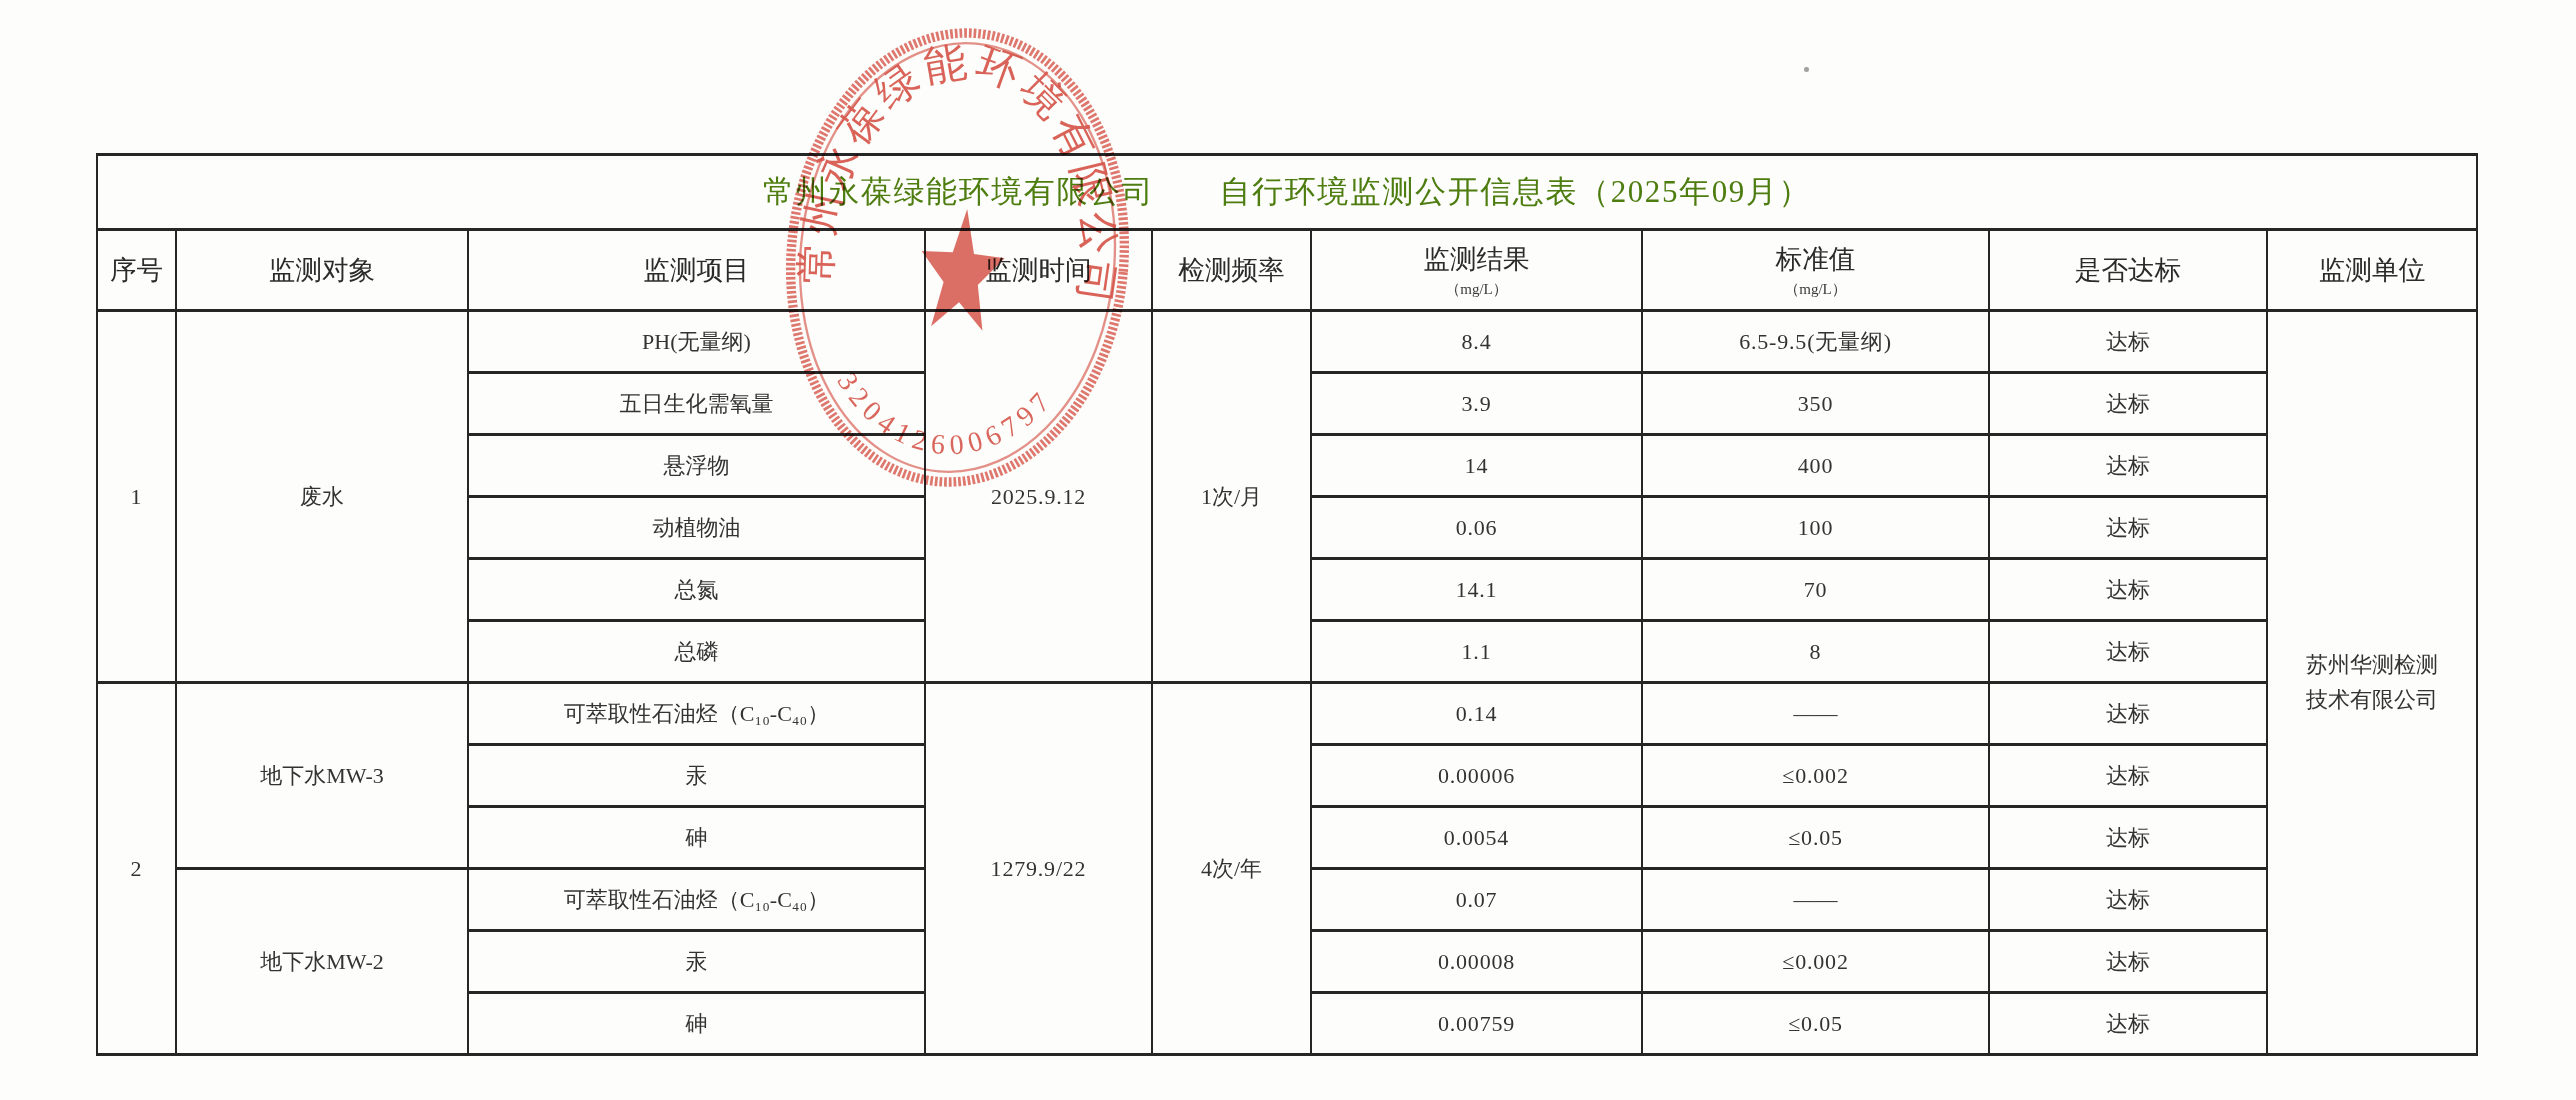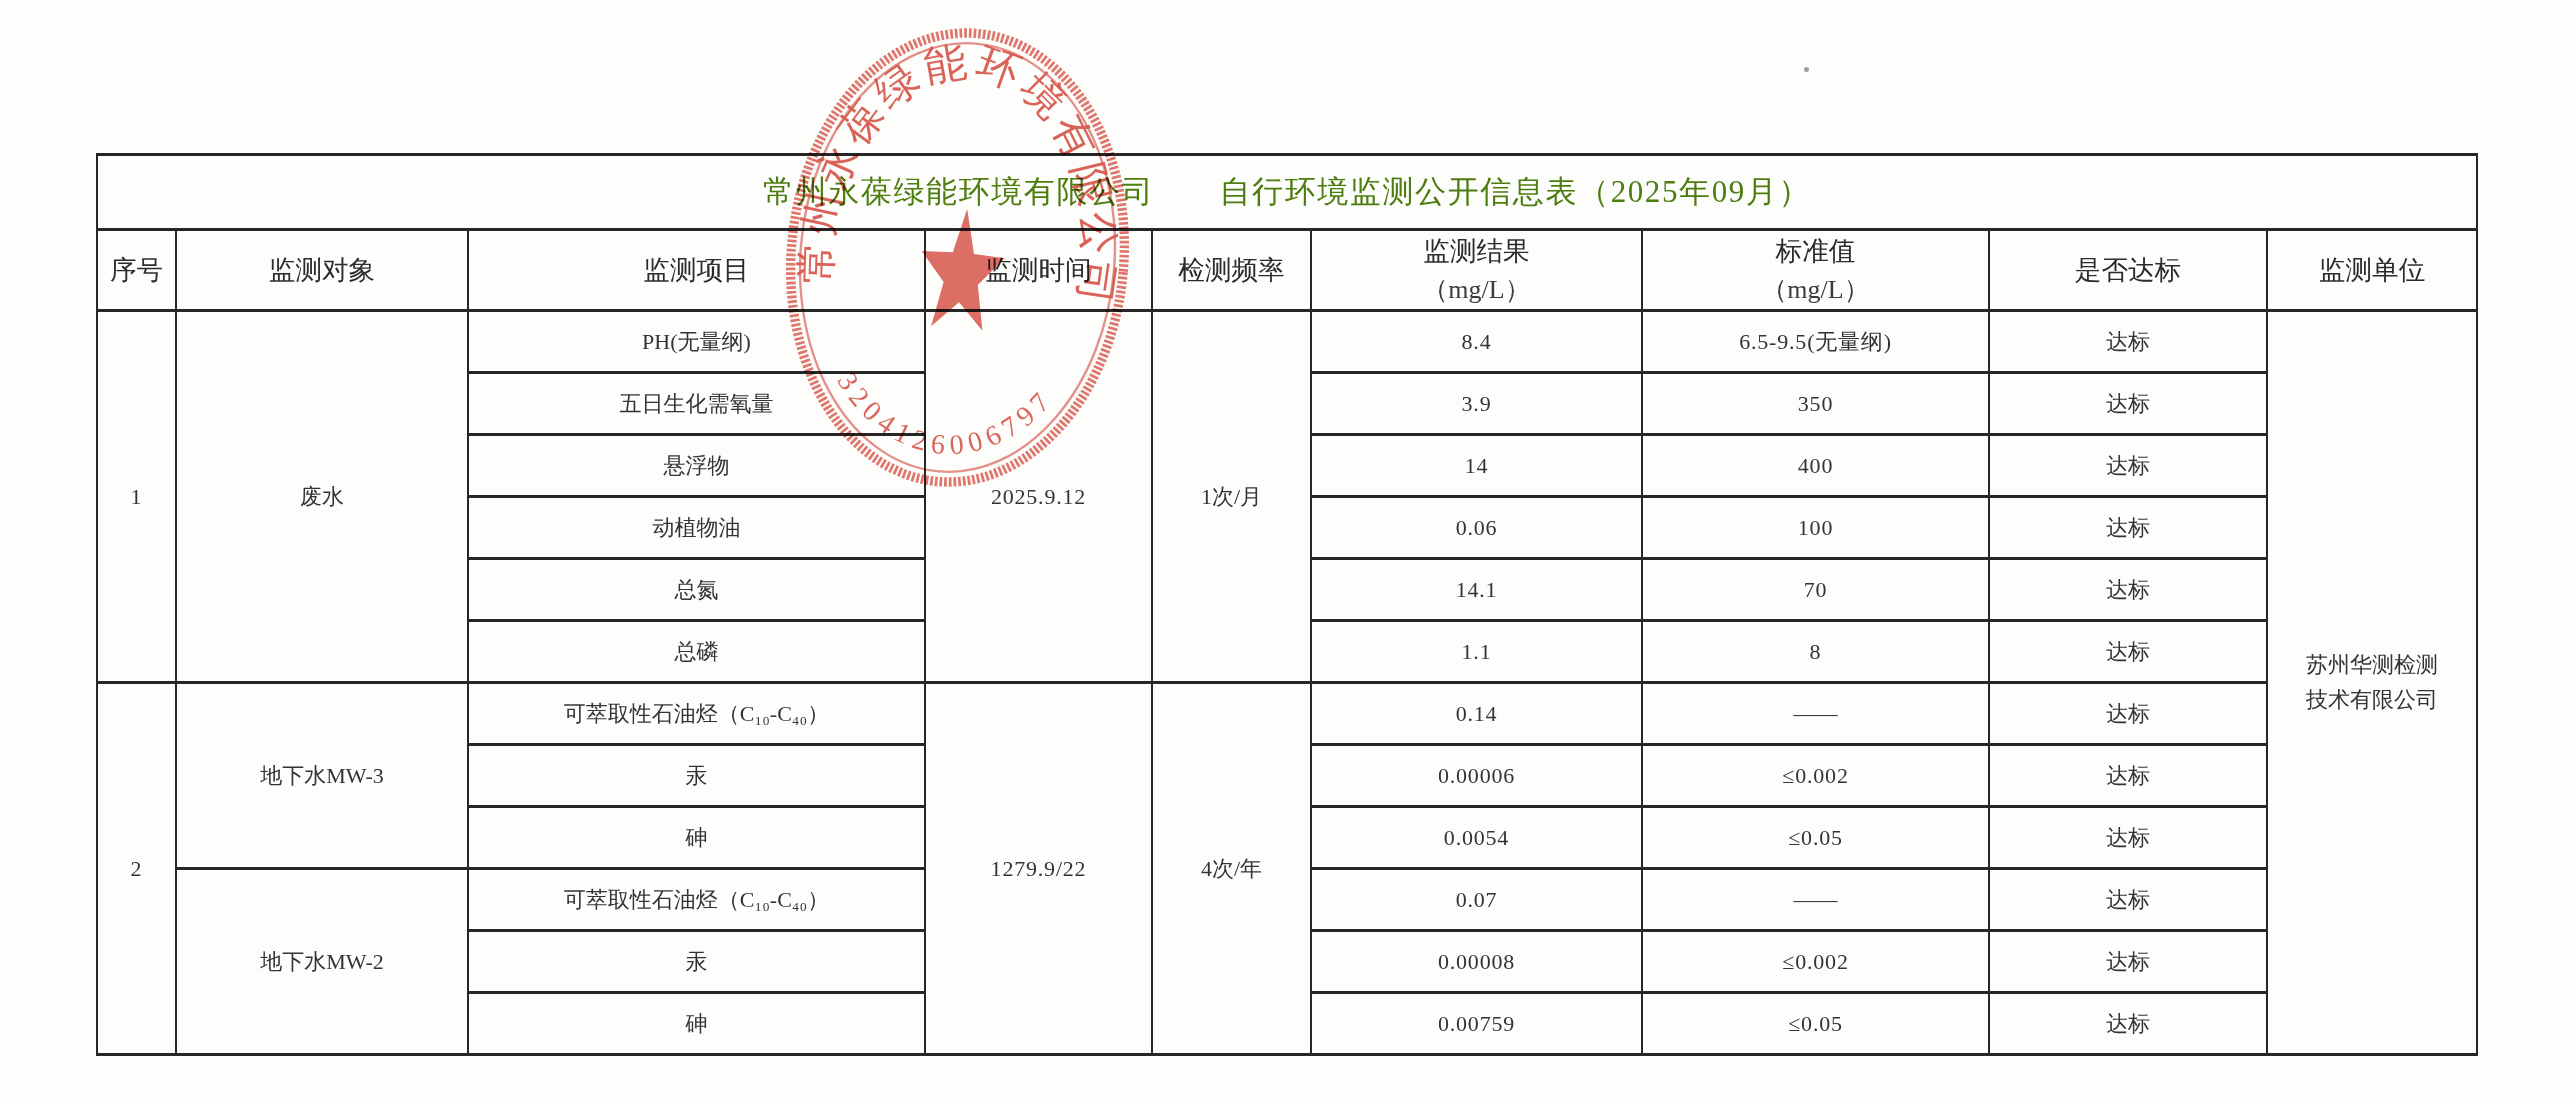--- a/index.html
+++ b/index.html
@@ -15,21 +15,21 @@
   }
   .sheet-table td, .sheet-table th {
     border:2.3px solid #262626; border-width:3.1px 2.3px;
     padding:0; text-align:center; vertical-align:middle;
     font-weight:normal; overflow:hidden;
   }
   .title-cell {
     height:72px; font-size:31px; font-weight:bold; letter-spacing:1.6px; color:#4d7c0f;font-family:Liberation Serif, serif;
   }
   .header-row th { height:78px; font-size:26.6px; color:#2b2b2b; }
-  .hdr-unit { font-size:26px; margin-top:3.1px; color:#3a3a3a; }
+  .hdr-unit { font-size:15px; margin-top:3.1px; color:#3a3a3a; }
   .body-row td { height:59px; font-size:22px; color:#333; }
   .num { letter-spacing:0.8px; color:#3d3d3d; }
   .dash { color:#4a4a4a; letter-spacing:0; }
   .agency-cell { font-size:26px; line-height:1.55; color:#3a3a3a; }
   .stamp {
     position:absolute; left:731px; top:-7.8px; width:453px; height:531px;
     mix-blend-mode:multiply; opacity:0.92; pointer-events:none;
   }
   .stamp text {
     font-family:"Liberation Serif","DejaVu Serif",serif;

